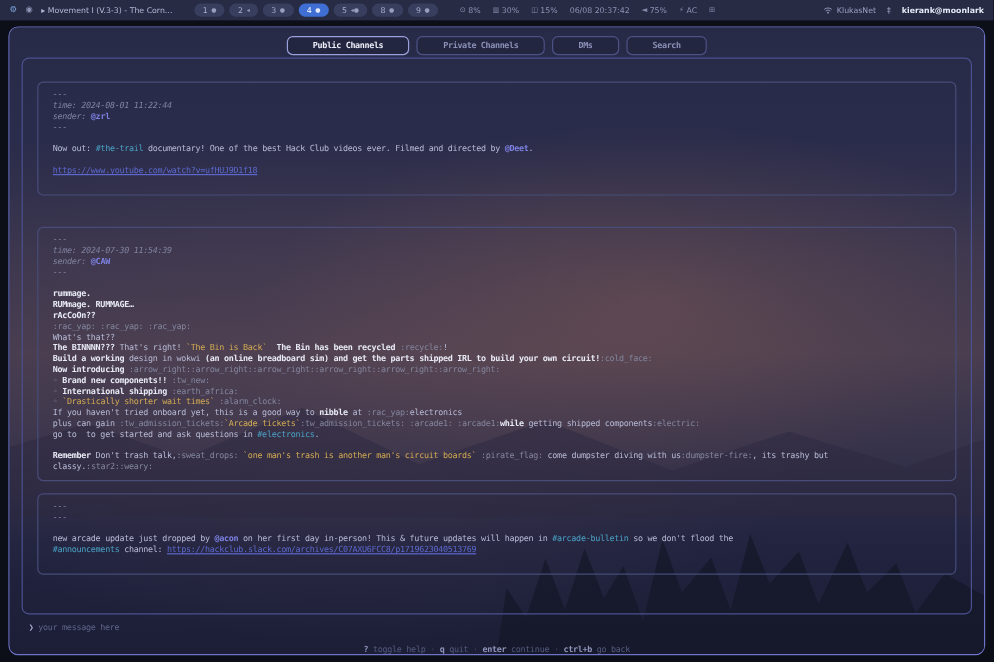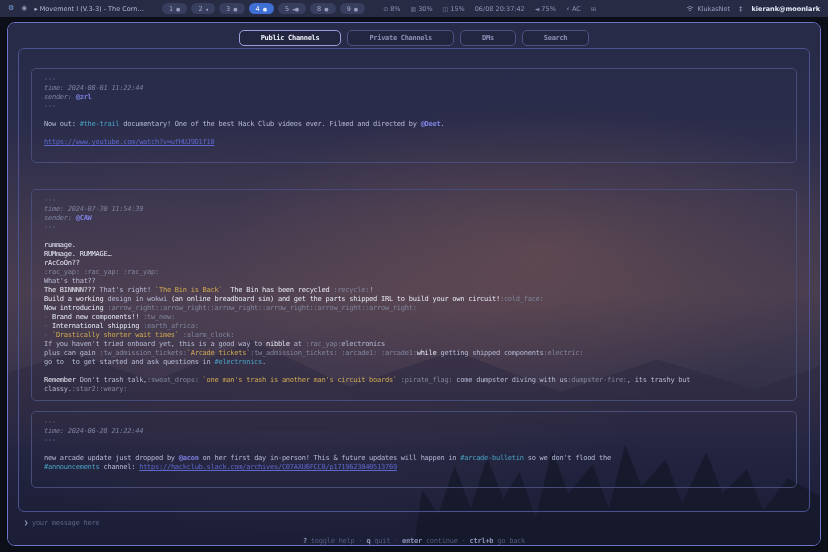--- a/index.html
+++ b/index.html
@@ -51,21 +51,21 @@
   .viewport{position:absolute;top:25px;left:10px;right:10px;bottom:33px;
     border:1px solid #4b5190;border-radius:6px;overflow:hidden;z-index:2}
   .card{margin:0 12px;border:1px solid #474c79;border-radius:5px;padding:6px 12px;
     font-size:7px;line-height:9px;letter-spacing:-0.25px;color:#b7bad6}
   .card:nth-child(1){margin-top:19px}
   .card:nth-child(2){margin-top:26px}
   .card:nth-child(3){margin-top:10px}
   .ln{min-height:9px;white-space:pre}
   .meta{color:#7f82a0;font-style:italic}
   .n{color:#b7bad6}
-  .b{color:#e8eaf5;font-weight:normal}
+  .b{color:#e8eaf5;font-weight:bold}
   .men{color:#7e82e4;font-weight:bold}
   .chan{color:#4aa2c6}
   .code{color:#d2aa52}
   .em{color:#82859d}
   .dim{color:#82859d}
   .link{color:#5c68ce;text-decoration:underline}
 
   
   .inputrow{position:absolute;left:16px;bottom:18px;font-size:7px;letter-spacing:-0.25px;
     color:#5f6488;z-index:2;white-space:pre}
@@ -201,21 +201,20 @@
           <div class="ln"><span class="dim">◦ </span><span class="code">`Drastically shorter wait times`</span><span class="n"> </span><span class="em">:alarm_clock:</span></div>
           <div class="ln"><span class="n">If you haven't tried onboard yet, this is a good way to </span><span class="b">nibble</span><span class="n"> at </span><span class="em">:rac_yap:</span><span class="n">electronics</span></div>
           <div class="ln"><span class="n">plus can gain </span><span class="em">:tw_admission_tickets:</span><span class="code">`Arcade tickets`</span><span class="em">:tw_admission_tickets: :arcade1: :arcade1:</span><span class="b">while</span><span class="n"> getting shipped components</span><span class="em">:electric:</span></div>
           <div class="ln"><span class="n">go to  to get started and ask questions in </span><span class="chan">#electronics</span><span class="n">.</span></div>
           <div class="ln">&nbsp;</div>
           <div class="ln"><span class="b">Remember</span><span class="n"> Don't trash talk,</span><span class="em">:sweat_drops:</span><span class="n"> </span><span class="code">`one man's trash is another man's circuit boards`</span><span class="n"> </span><span class="em">:pirate_flag:</span><span class="n"> come dumpster diving with us</span><span class="em">:dumpster-fire:</span><span class="n">, its trashy but</span></div>
           <div class="ln"><span class="n">classy.</span><span class="em">:star2::weary:</span></div>
         </div>
         <div class="card">
           <div class="ln"><span class="meta">---</span></div>
-          <div class="ln"><span class="meta">time: 2024-06-28 21:22:44</span></div>
           <div class="ln"><span class="meta">---</span></div>
           <div class="ln">&nbsp;</div>
           <div class="ln"><span class="n">new arcade update just dropped by </span><span class="men">@acon</span><span class="n"> on her first day in-person! This &amp; future updates will happen in </span><span class="chan">#arcade-bulletin</span><span class="n"> so we don't flood the</span></div>
           <div class="ln"><span class="chan">#announcements</span><span class="n"> channel: </span><span class="link">https://hackclub.slack.com/archives/C07AXU6FCC8/p1719623040513769</span></div>
           <div class="ln">&nbsp;</div>
         </div>
       </div>
 
     <div class="inputrow"><span class="prompt">❯</span> <span class="placeholder">your message here</span></div>
 

